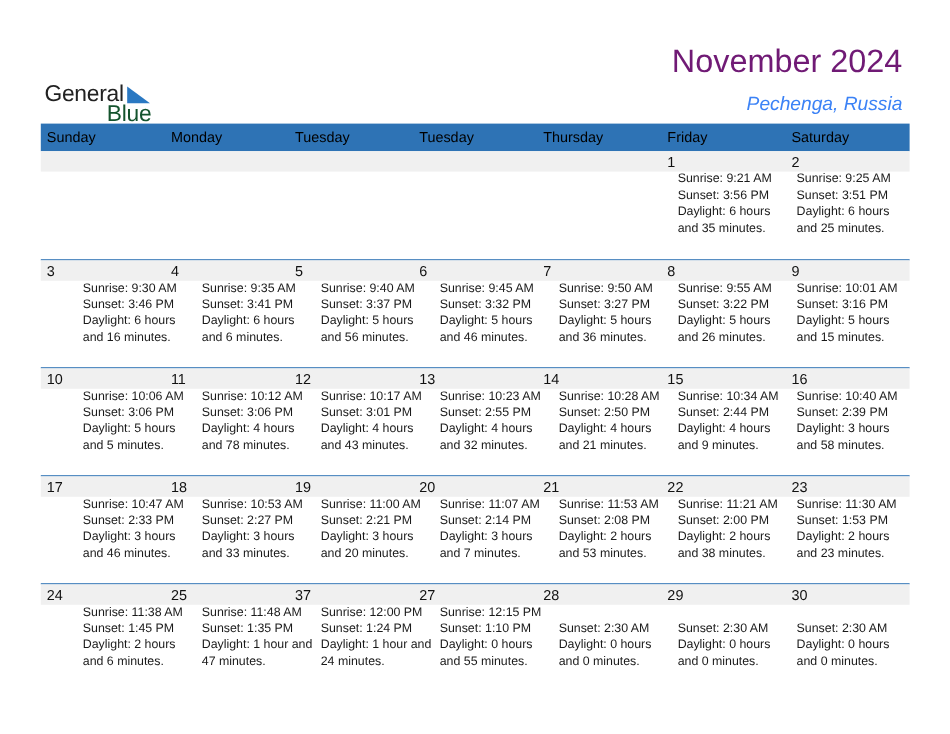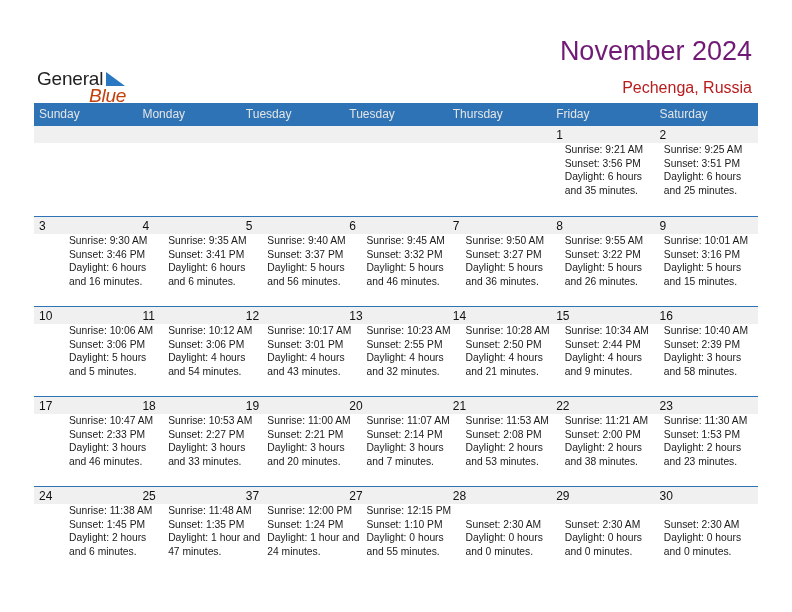--- a/index.html
+++ b/index.html
@@ -1,27 +1,27 @@
 <!DOCTYPE html>
 <html><head>
 <meta charset="utf-8">
 <style>
   html, body { margin: 0; padding: 0; background: #ffffff; }
   body { width: 792px; height: 612px; position: relative; overflow: hidden;
          font-family: "Liberation Sans", sans-serif; color: #1a1a1a; }
   .logo { position: absolute; left: 37px; top: 56px; width: 100px; height: 40px; margin-top: 12px; }
   .logo-general { position: absolute; left: 0; top: 0; font-size: 19px; color: #222; letter-spacing: -0.2px; }
-  .logo-blue { position: absolute; left: 52px; top: 17px; font-size: 19px; color: #c2410c; letter-spacing: -0.2px; font-style: italic; }
+  .logo-blue { position: absolute; left: 52px; top: 17px; font-size: 19px; color: #14532d; letter-spacing: -0.2px; }
   .logo-tri { position: absolute; left: 69px; top: 4px; width: 0; height: 0;
               border-left: 19px solid #2a78c2; border-top: 14px solid transparent; }
   .title { position: absolute; right: 40px; top: 36px; font-size: 27px; color: #701a75; }
-  .subtitle { position: absolute; right: 40px; top: 79px; font-size: 16px; color: #b91c1c; }
+  .subtitle { position: absolute; right: 40px; top: 79px; font-size: 16px; color: #3b82f6; font-style: italic; }
   .cal { position: absolute; left: 34px; top: 103px; width: 724px; }
   .hdr { display: grid; grid-template-columns: repeat(7, 1fr); background: #2e73b5; height: 23px; }
-  .hdr div { color: #e5e5e5; font-size: 12px; line-height: 23px; padding-left: 5px; }
+  .hdr div { color: #000000; font-size: 12px; line-height: 23px; padding-left: 5px; }
   .week { border-top: 1px solid #2e73b5; height: 89px; position: relative; }
   .week.first { border-top: none; height: 90px; }
   .daynums { display: grid; grid-template-columns: repeat(7, 1fr); background: #f0f0f0; height: 17px; }
   .daynums div { font-size: 12px; line-height: 18px; padding-left: 5px; color: #111; }
   .details { display: grid; grid-template-columns: repeat(7, 1fr); margin-left: 30px; }
   .cell { padding-left: 5px; font-size: 10.3px; line-height: 13.5px; color: #1a1a1a; padding-top: 0px; }
   .cell div { white-space: nowrap; height: 13.5px; }
 </style>
 </head>
 <body>
@@ -170,21 +170,21 @@
           <div class="cell">
             <div>Sunrise: 10:06 AM</div>
             <div>Sunset: 3:06 PM</div>
             <div>Daylight: 5 hours</div>
             <div>and 5 minutes.</div>
           </div>
           <div class="cell">
             <div>Sunrise: 10:12 AM</div>
             <div>Sunset: 3:06 PM</div>
             <div>Daylight: 4 hours</div>
-            <div>and 54 minutes.</div>
+            <div>and 78 minutes.</div>
           </div>
           <div class="cell">
             <div>Sunrise: 10:17 AM</div>
             <div>Sunset: 3:01 PM</div>
             <div>Daylight: 4 hours</div>
             <div>and 43 minutes.</div>
           </div>
           <div class="cell">
             <div>Sunrise: 10:23 AM</div>
             <div>Sunset: 2:55 PM</div>

